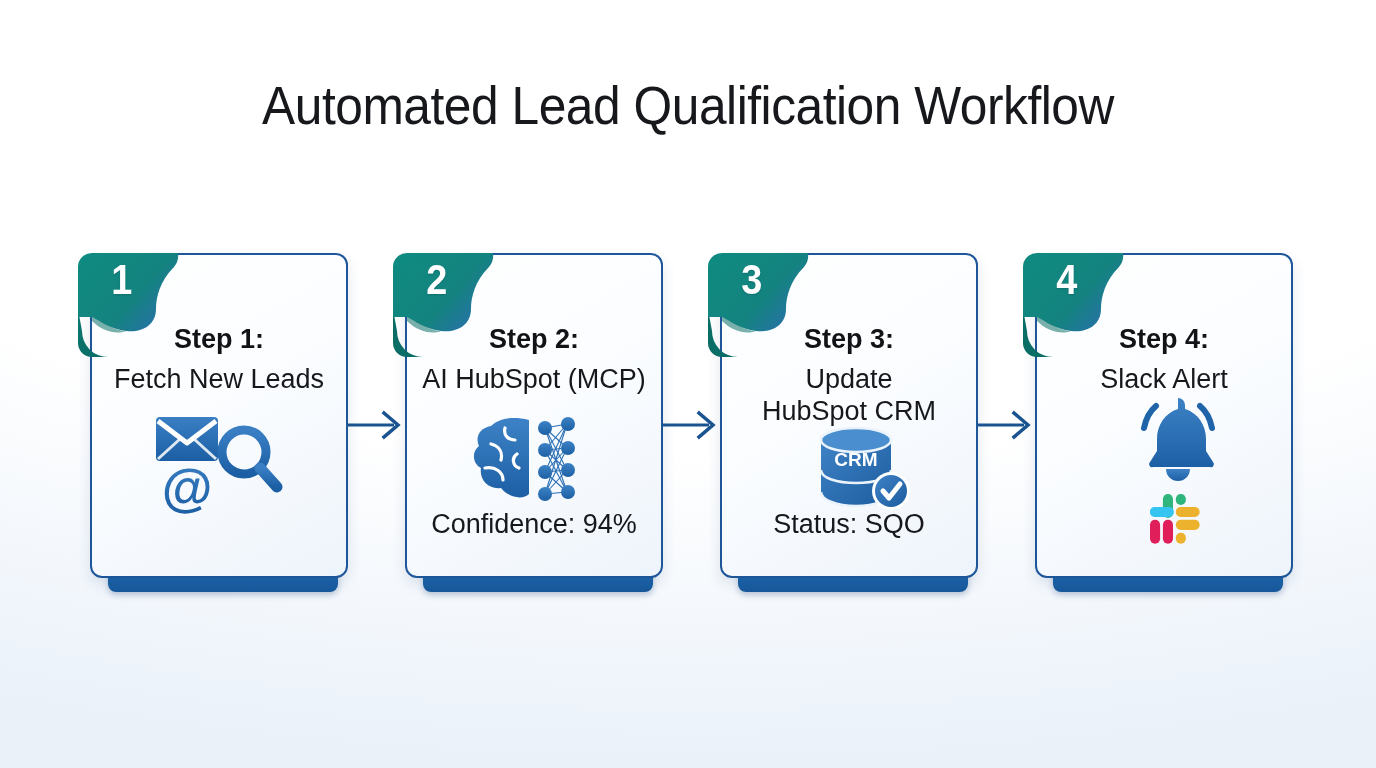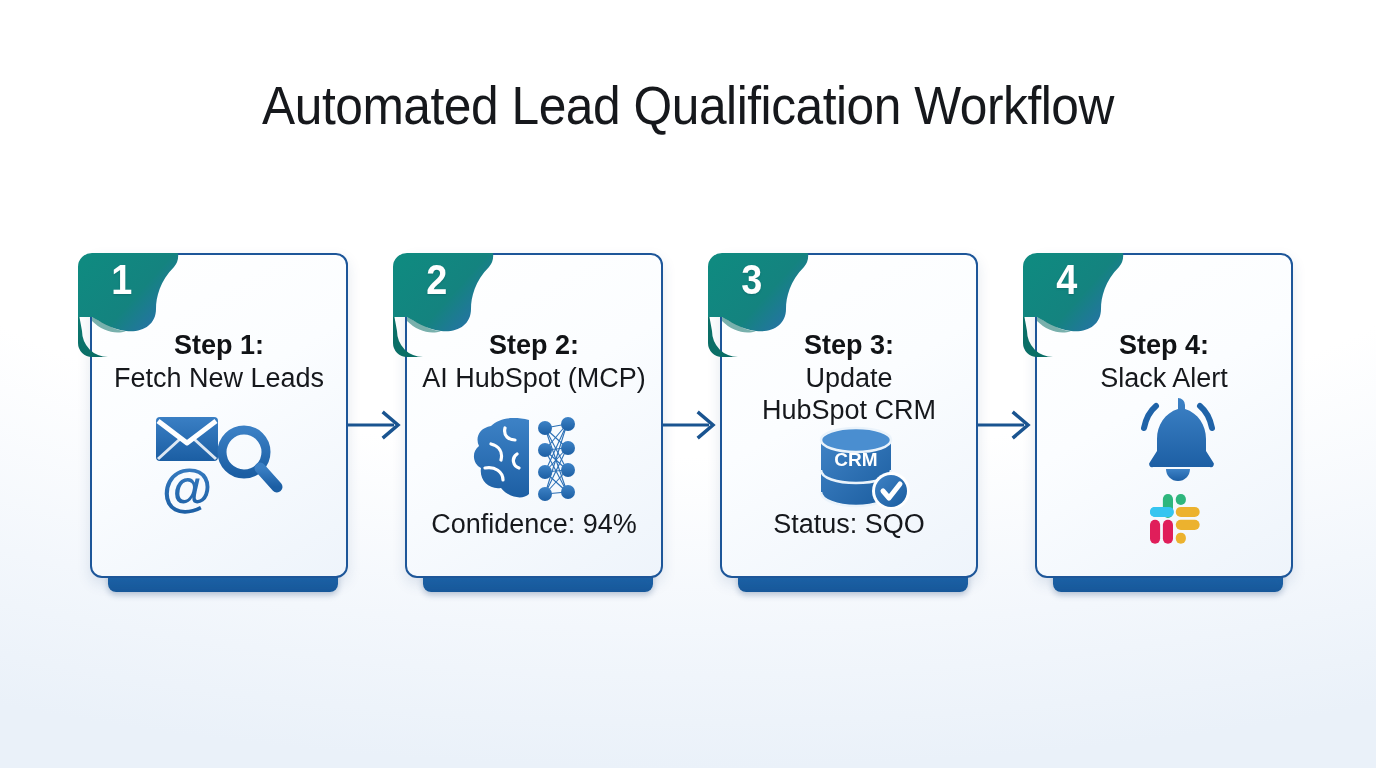--- a/index.html
+++ b/index.html
@@ -95,35 +95,35 @@
     text-shadow: 0 1px 2px rgba(0, 60, 70, 0.28);
     font-family: "Liberation Sans Narrow", "Liberation Sans", sans-serif;
     transform: scaleX(0.9);
   }
 
   
   .card-text {
     position: absolute;
     left: 10px;
     right: 10px;
-    top: 74px;
+    top: 68px;
     text-align: center;
   }
   .step-head {
     font-size: 27px;
     font-weight: 700;
     color: #111316;
     line-height: 1.2;
   }
   .step-sub {
     font-size: 27px;
     font-weight: 400;
     color: #16181c;
     line-height: 1.16;
-    margin-top: 2px;
+    margin-top: 9px;
     white-space: pre-line;
   }
 
   
   .card-icon {
     position: absolute;
     left: 0;
     right: 0;
     top: 145px;
     height: 120px;

